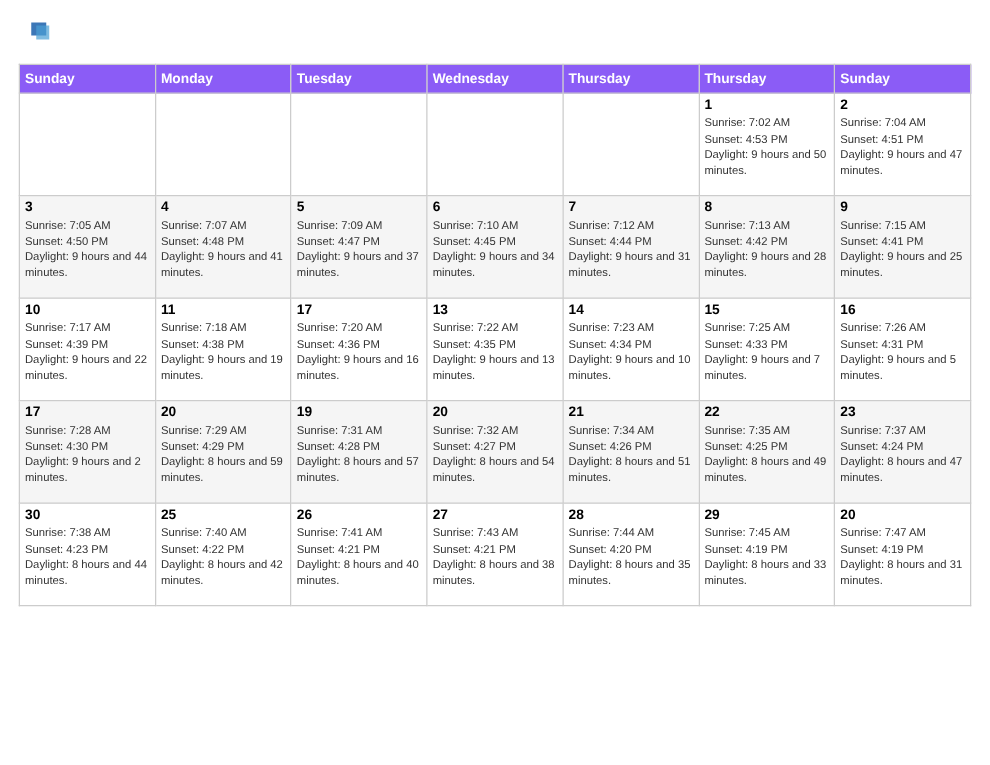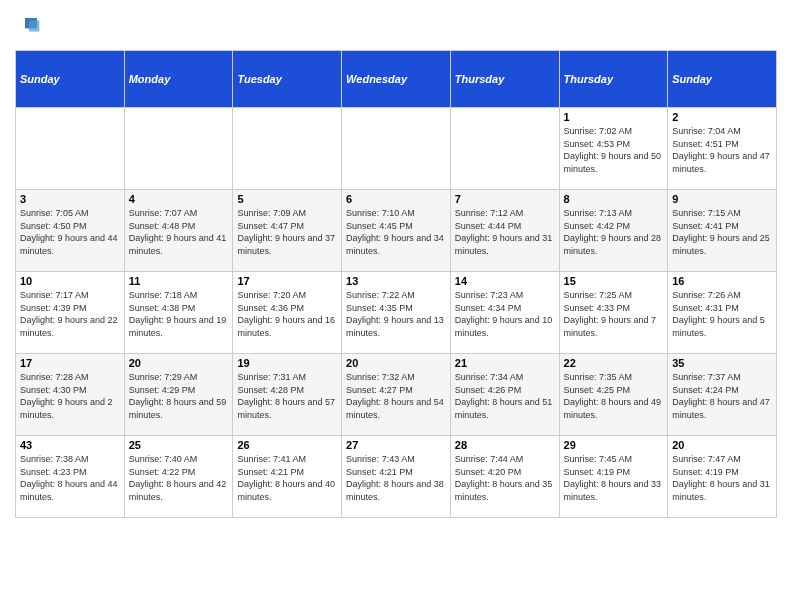--- a/index.html
+++ b/index.html
@@ -48,28 +48,27 @@
     .location-title {
       font-size: 15px;
       color: #444;
     }
     .calendar-table {
       width: 100%;
       border-collapse: collapse;
       font-size: 9.5px;
     }
     .calendar-table thead tr th {
-      background-color: #1d4ed8;
+      background-color: #8b5cf6;
       color: #fff;
       text-align: left;
-      padding: 22px 4px;
+      padding: 5px 4px;
       font-size: 11px;
       font-weight: bold;
       border: 1px solid #ccc;
-      font-style: italic;
     }
     .calendar-table tbody tr td {
       border: 1px solid #ccc;
       vertical-align: top;
       padding: 3px 4px;
       width: calc(100% / 7);
       height: 82px;
       background: #fff;
     }
     .calendar-table tbody tr:nth-child(even) td {
@@ -222,27 +221,27 @@
           </td>
           <td>
             <span class="day-number">21</span>
             <div class="day-info">Sunrise: 7:34 AM<br>Sunset: 4:26 PM<br>Daylight: 8 hours and 51 minutes.</div>
           </td>
           <td>
             <span class="day-number">22</span>
             <div class="day-info">Sunrise: 7:35 AM<br>Sunset: 4:25 PM<br>Daylight: 8 hours and 49 minutes.</div>
           </td>
           <td>
-            <span class="day-number">35</span>
+            <span class="day-number">23</span>
             <div class="day-info">Sunrise: 7:37 AM<br>Sunset: 4:24 PM<br>Daylight: 8 hours and 47 minutes.</div>
           </td>
         </tr>
         <tr>
           <td>
-            <span class="day-number">43</span>
+            <span class="day-number">30</span>
             <div class="day-info">Sunrise: 7:38 AM<br>Sunset: 4:23 PM<br>Daylight: 8 hours and 44 minutes.</div>
           </td>
           <td>
             <span class="day-number">25</span>
             <div class="day-info">Sunrise: 7:40 AM<br>Sunset: 4:22 PM<br>Daylight: 8 hours and 42 minutes.</div>
           </td>
           <td>
             <span class="day-number">26</span>
             <div class="day-info">Sunrise: 7:41 AM<br>Sunset: 4:21 PM<br>Daylight: 8 hours and 40 minutes.</div>
           </td>

